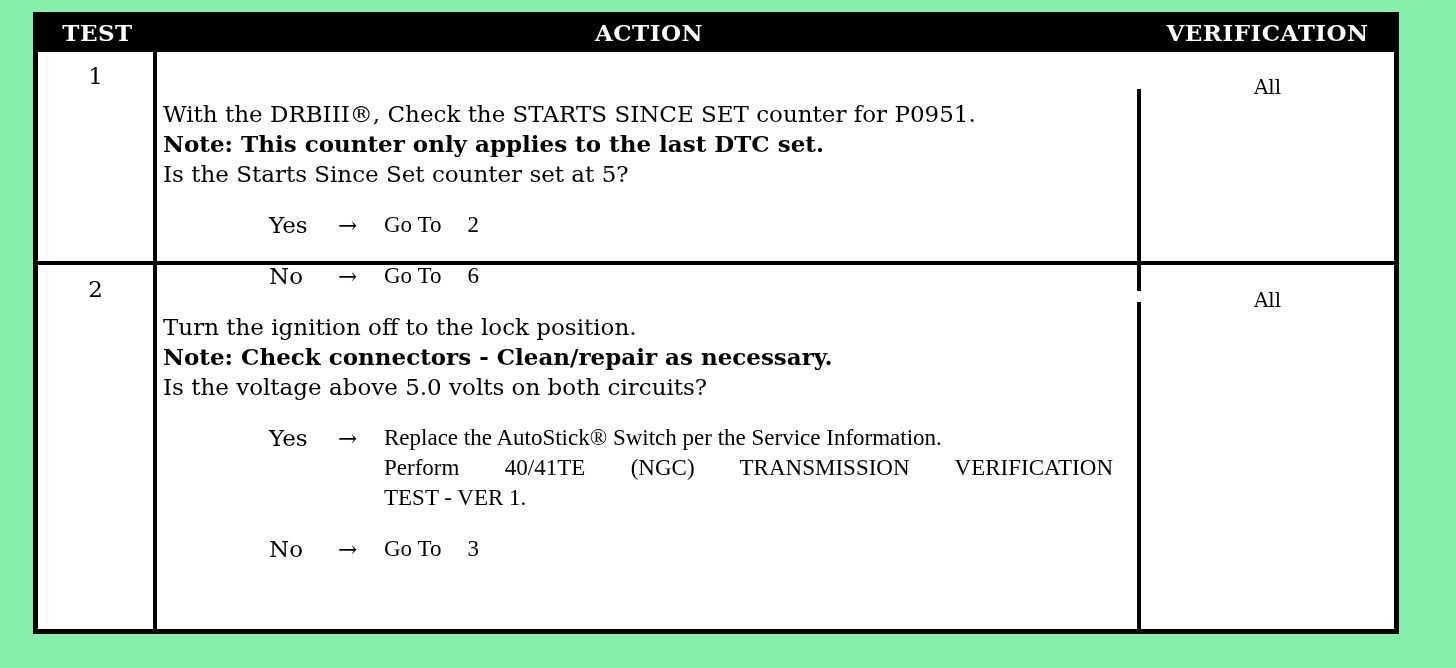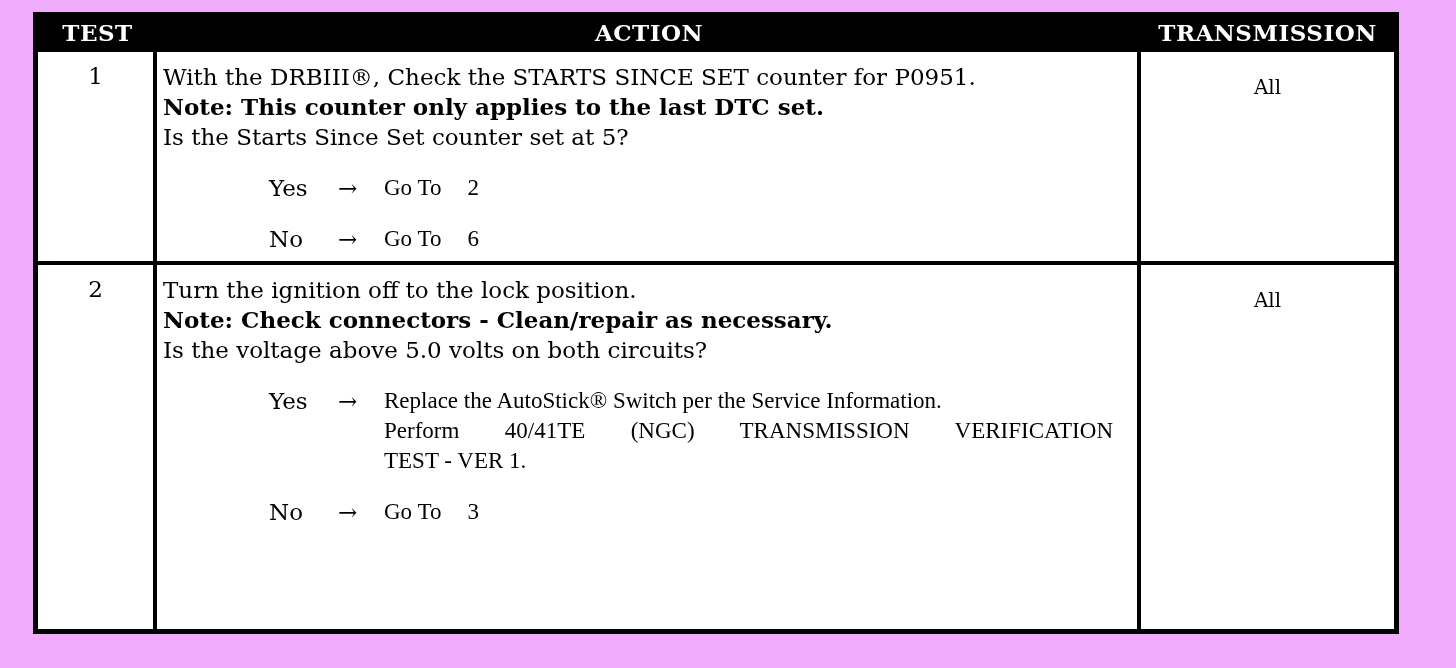--- a/index.html
+++ b/index.html
@@ -1,21 +1,21 @@
 <!DOCTYPE html>
 <html><head>
 <meta charset="utf-8">
 <style>
   * { margin: 0; padding: 0; box-sizing: border-box; }
   body { background: #ffffff; }
   .page {
     position: relative;
     width: 1456px;
     height: 668px;
-    background: #f0abfc;
+    background: #86efac;
     font-family: "DejaVu Serif", "Liberation Serif", serif;
     color: #000000;
     overflow: hidden;
   }
   .tbl {
     position: absolute;
     left: 33px;
     top: 12px;
     width: 1366px;
     border: 5px solid #000000;
@@ -47,20 +47,21 @@
     border-right: 4px solid #000000;
     text-align: center;
     padding-top: 11px;
     font-size: 23px;
   }
   .td-action {
     border-right: 4px solid #000000;
     padding: 10px 24px 0 6px;
     font-size: 23px;
     line-height: 30px;
+    margin-top: 37px;
   }
   .td-appl {
     text-align: center;
     padding-top: 11px;
     font-size: 20px;
     margin-top: 12px;
   }
   .line { white-space: nowrap; }
   .bold { font-weight: bold; }
   .result {
@@ -77,21 +78,21 @@
 </style>
 </head>
 <body>
 
 <div class="page">
   <div class="tbl">
 
     <div class="thead">
       <div class="th">TEST</div>
       <div class="th">ACTION</div>
-      <div class="th">TRANSMISSION</div>
+      <div class="th">VERIFICATION</div>
     </div>
 
     <div class="trow trow-1">
       <div class="td-test">1</div>
       <div class="td-action">
         <div class="line">With the DRBIII®, Check the STARTS SINCE SET counter for P0951.</div>
         <div class="line bold">Note: This counter only applies to the last DTC set.</div>
         <div class="line">Is the Starts Since Set counter set at 5?</div>
         <div class="result">
           <span class="answer">Yes</span>

